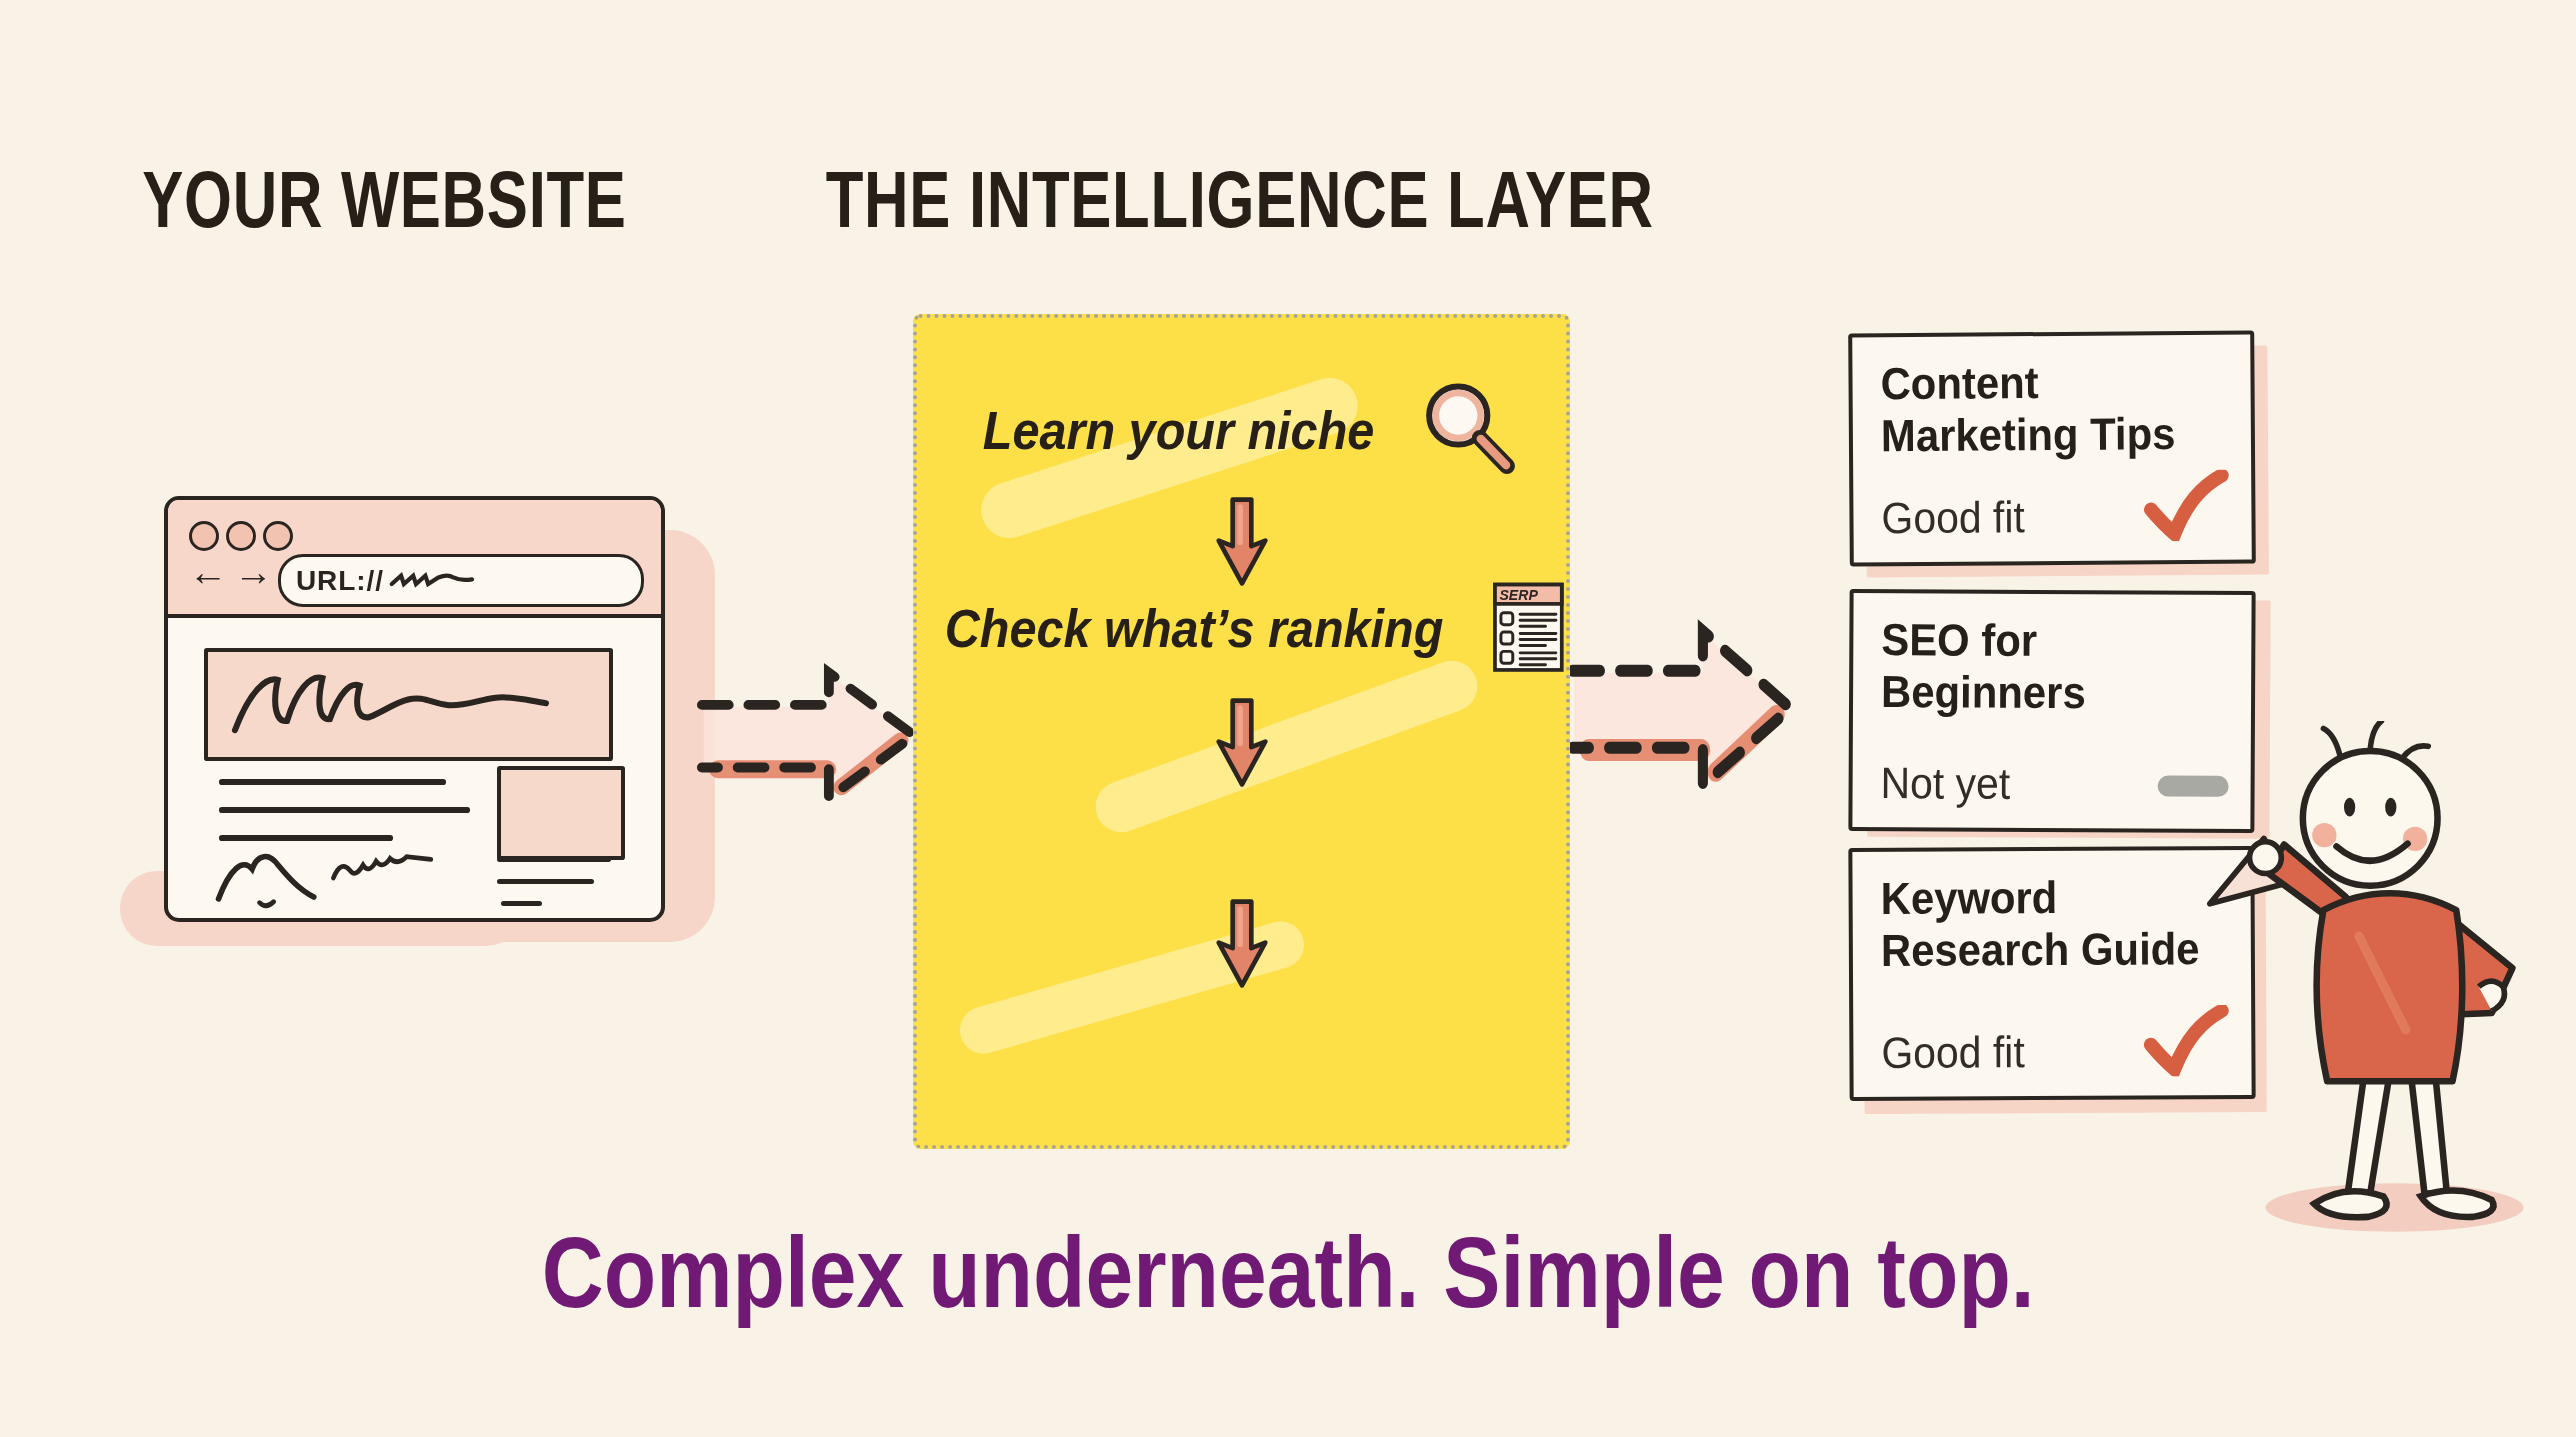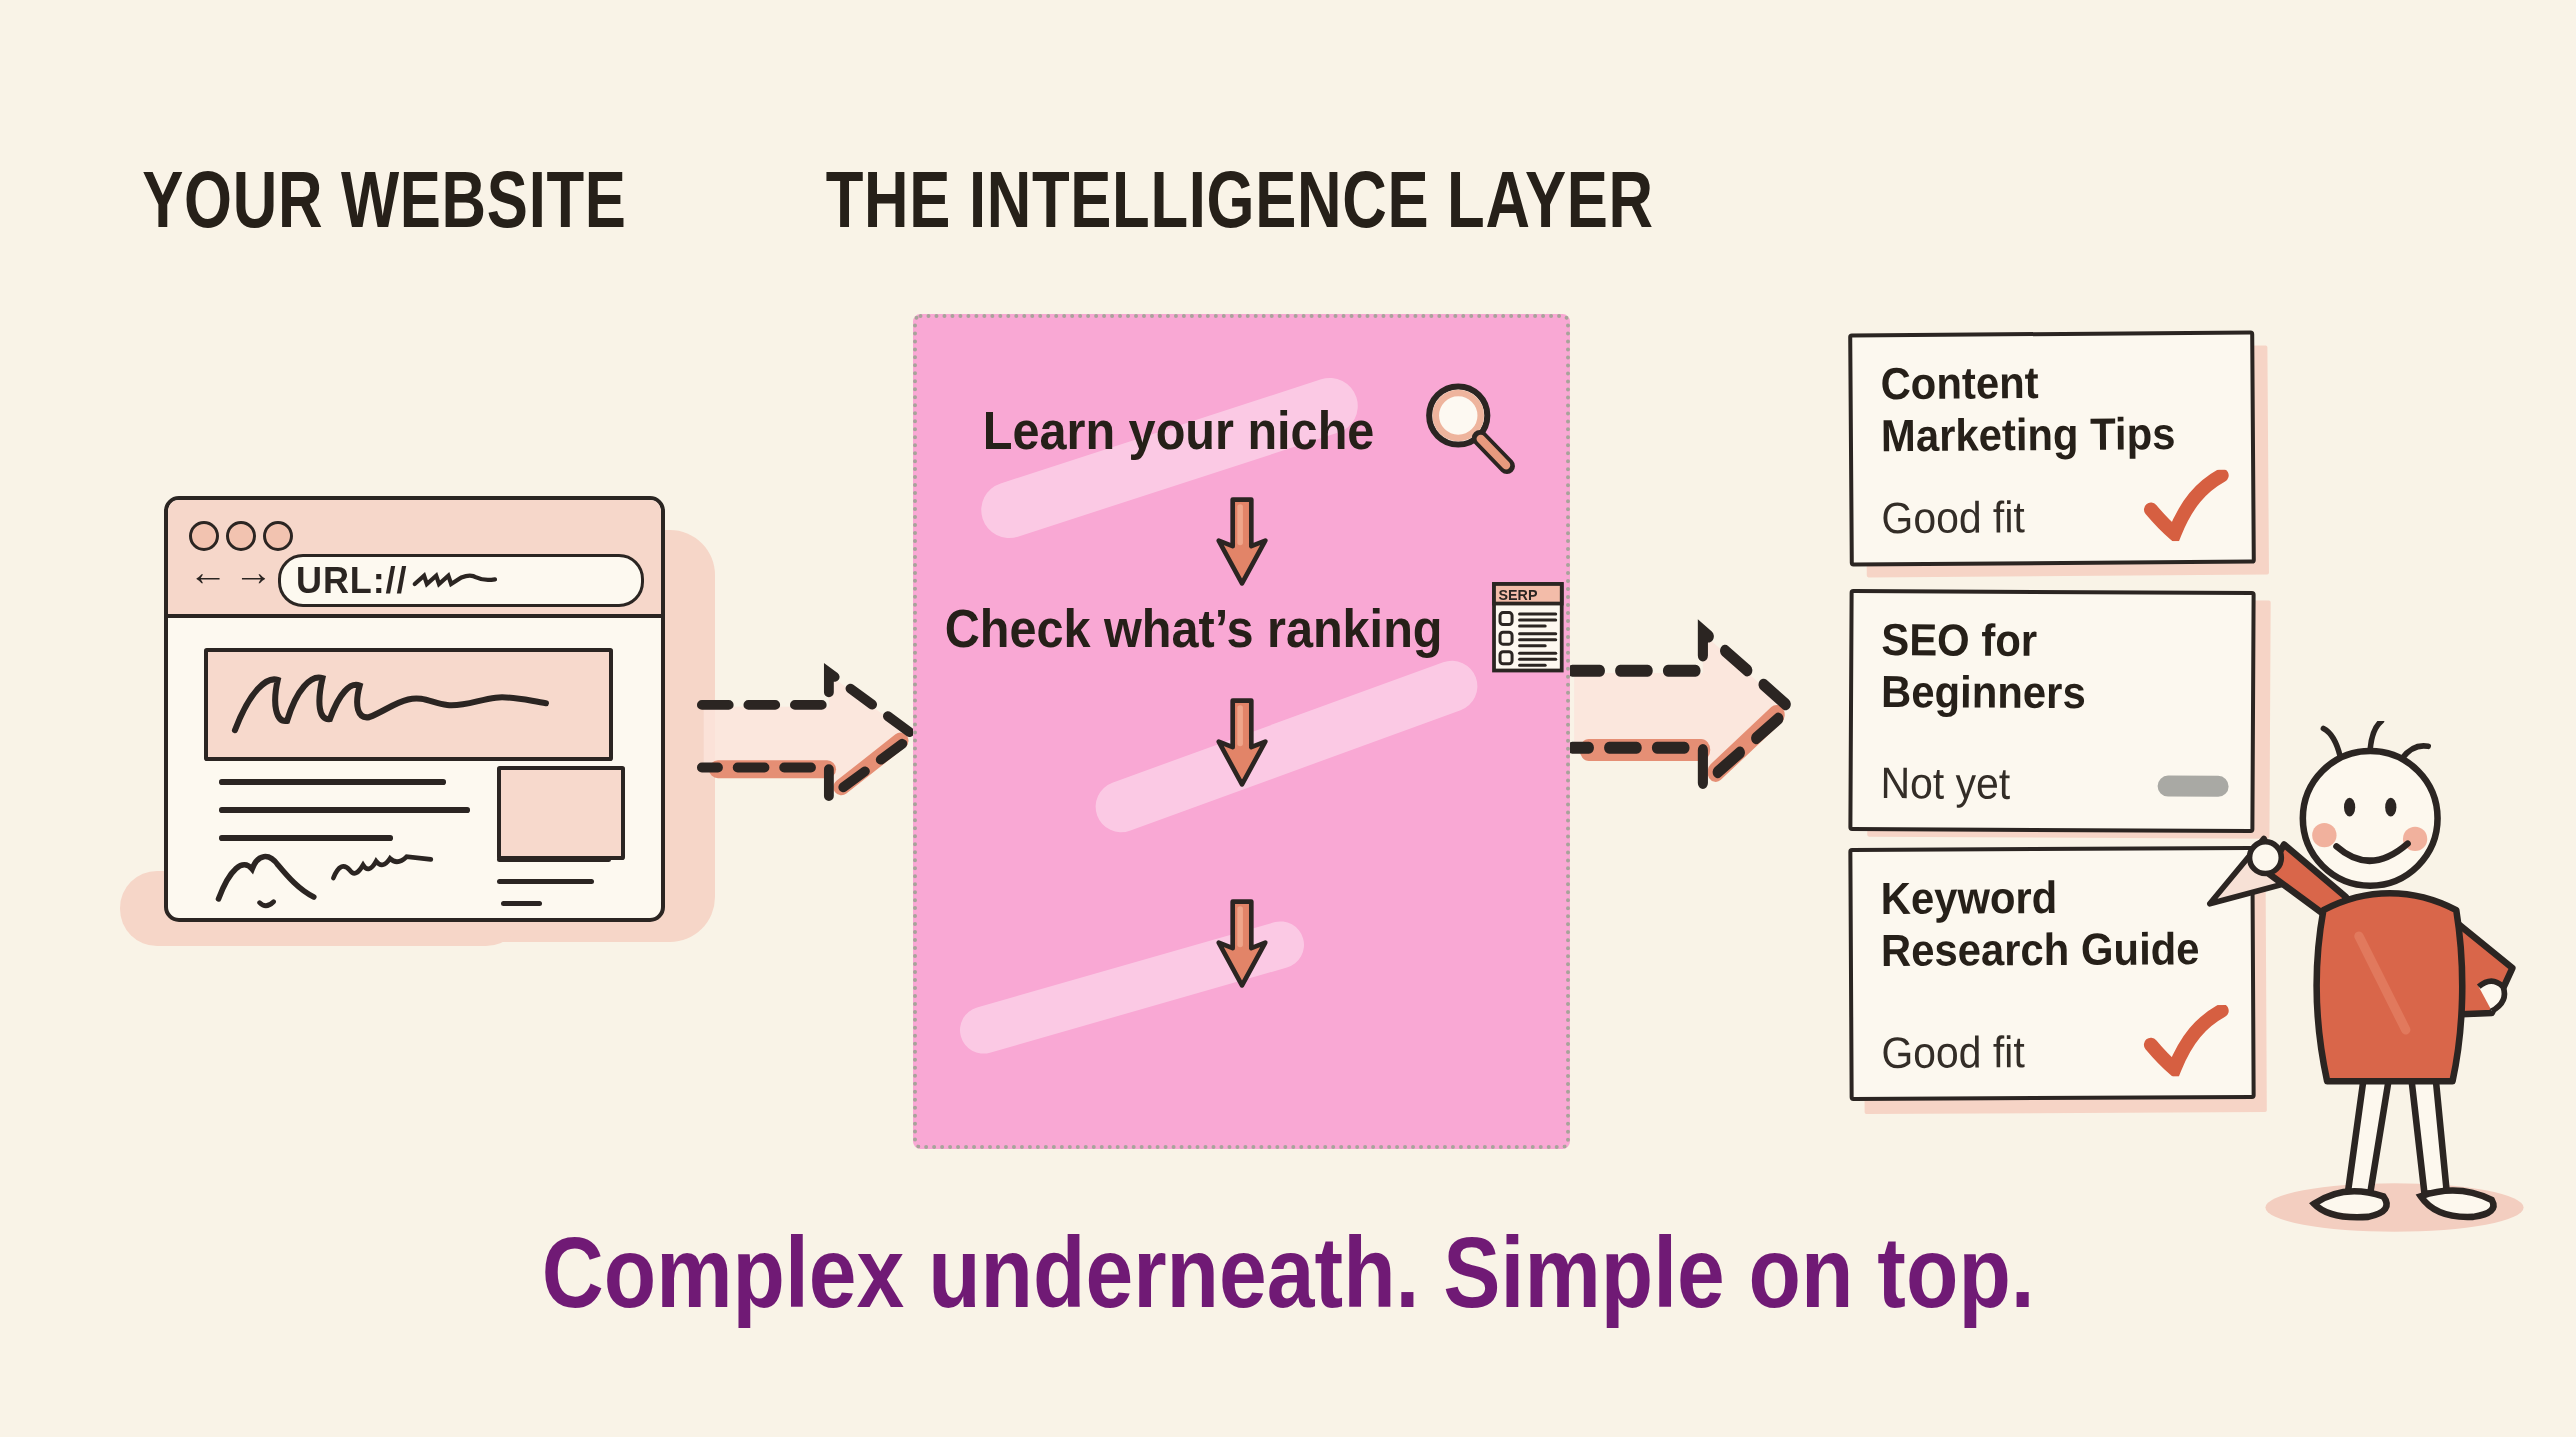--- a/index.html
+++ b/index.html
@@ -21,29 +21,29 @@
     position:absolute;left:164px;top:496px;width:493px;height:418px;
     background:#fdf9f0;border:4.7px solid #2b2522;border-radius:15px;overflow:hidden;
   }
   .browser-top{position:relative;height:114px;background:#f6d7ca;border-bottom:4.7px solid #2b2522;}
   .dot{position:absolute;top:20.6px;width:24px;height:24px;border:3.7px solid #2b2522;border-radius:50%;background:#f2c3b0;}
   .nav-arrow{position:absolute;top:52px;font-size:39px;font-weight:700;color:#2b2522;line-height:1;}
   .url-pill{
     position:absolute;left:110px;top:54px;right:17px;height:47px;background:#fdf9f0;
     border:3.7px solid #2b2522;border-radius:25px;display:flex;align-items:center;padding:0 15px;gap:3.7px;
   }
-  .url-label{font-size:36px;font-weight:700;color:#2b2522;letter-spacing:0.9px;white-space:nowrap;}
+  .url-label{font-size:28px;font-weight:700;color:#2b2522;letter-spacing:0.9px;white-space:nowrap;}
   .browser-body{position:relative;height:295px;}
   .hero{position:absolute;left:36px;top:30px;width:401px;height:105px;background:#f7d9cc;border:4.7px solid #2b2522;border-radius:2.8px;}
   .tline{position:absolute;height:5.6px;background:#2b2522;border-radius:2.8px;}
   .thumb{position:absolute;left:329px;top:148px;width:120px;height:86px;background:#f7d9cc;border:4.7px solid #2b2522;border-radius:2.8px;}
   
   .intel{
     position:absolute;left:913px;top:314px;width:649px;height:827px;
-    background:#f9a8d4;border:4.7px dotted #a8a39a;border-radius:7.5px;
+    background:#fde047;border:4.7px dotted #a8a39a;border-radius:7.5px;font-style:italic;
   }
   .streak{position:absolute;background:rgba(255,255,255,.38);border-radius:56px;}
   .step-row{
     position:absolute;left:0;width:100%;height:112px;display:flex;align-items:center;justify-content:center;gap:20.6px;
   }
   .step-label{font-size:54px;font-weight:600;color:#262019;white-space:nowrap;display:inline-block;transform:scaleX(.9);transform-origin:center;}
   .down-arrow-wrap{position:absolute;left:0;width:100%;display:flex;justify-content:center;}
   
   .card{
     position:absolute;left:1849px;width:398px;background:#fcf8ef;border:4.7px solid #2b2522;border-radius:3.7px;

